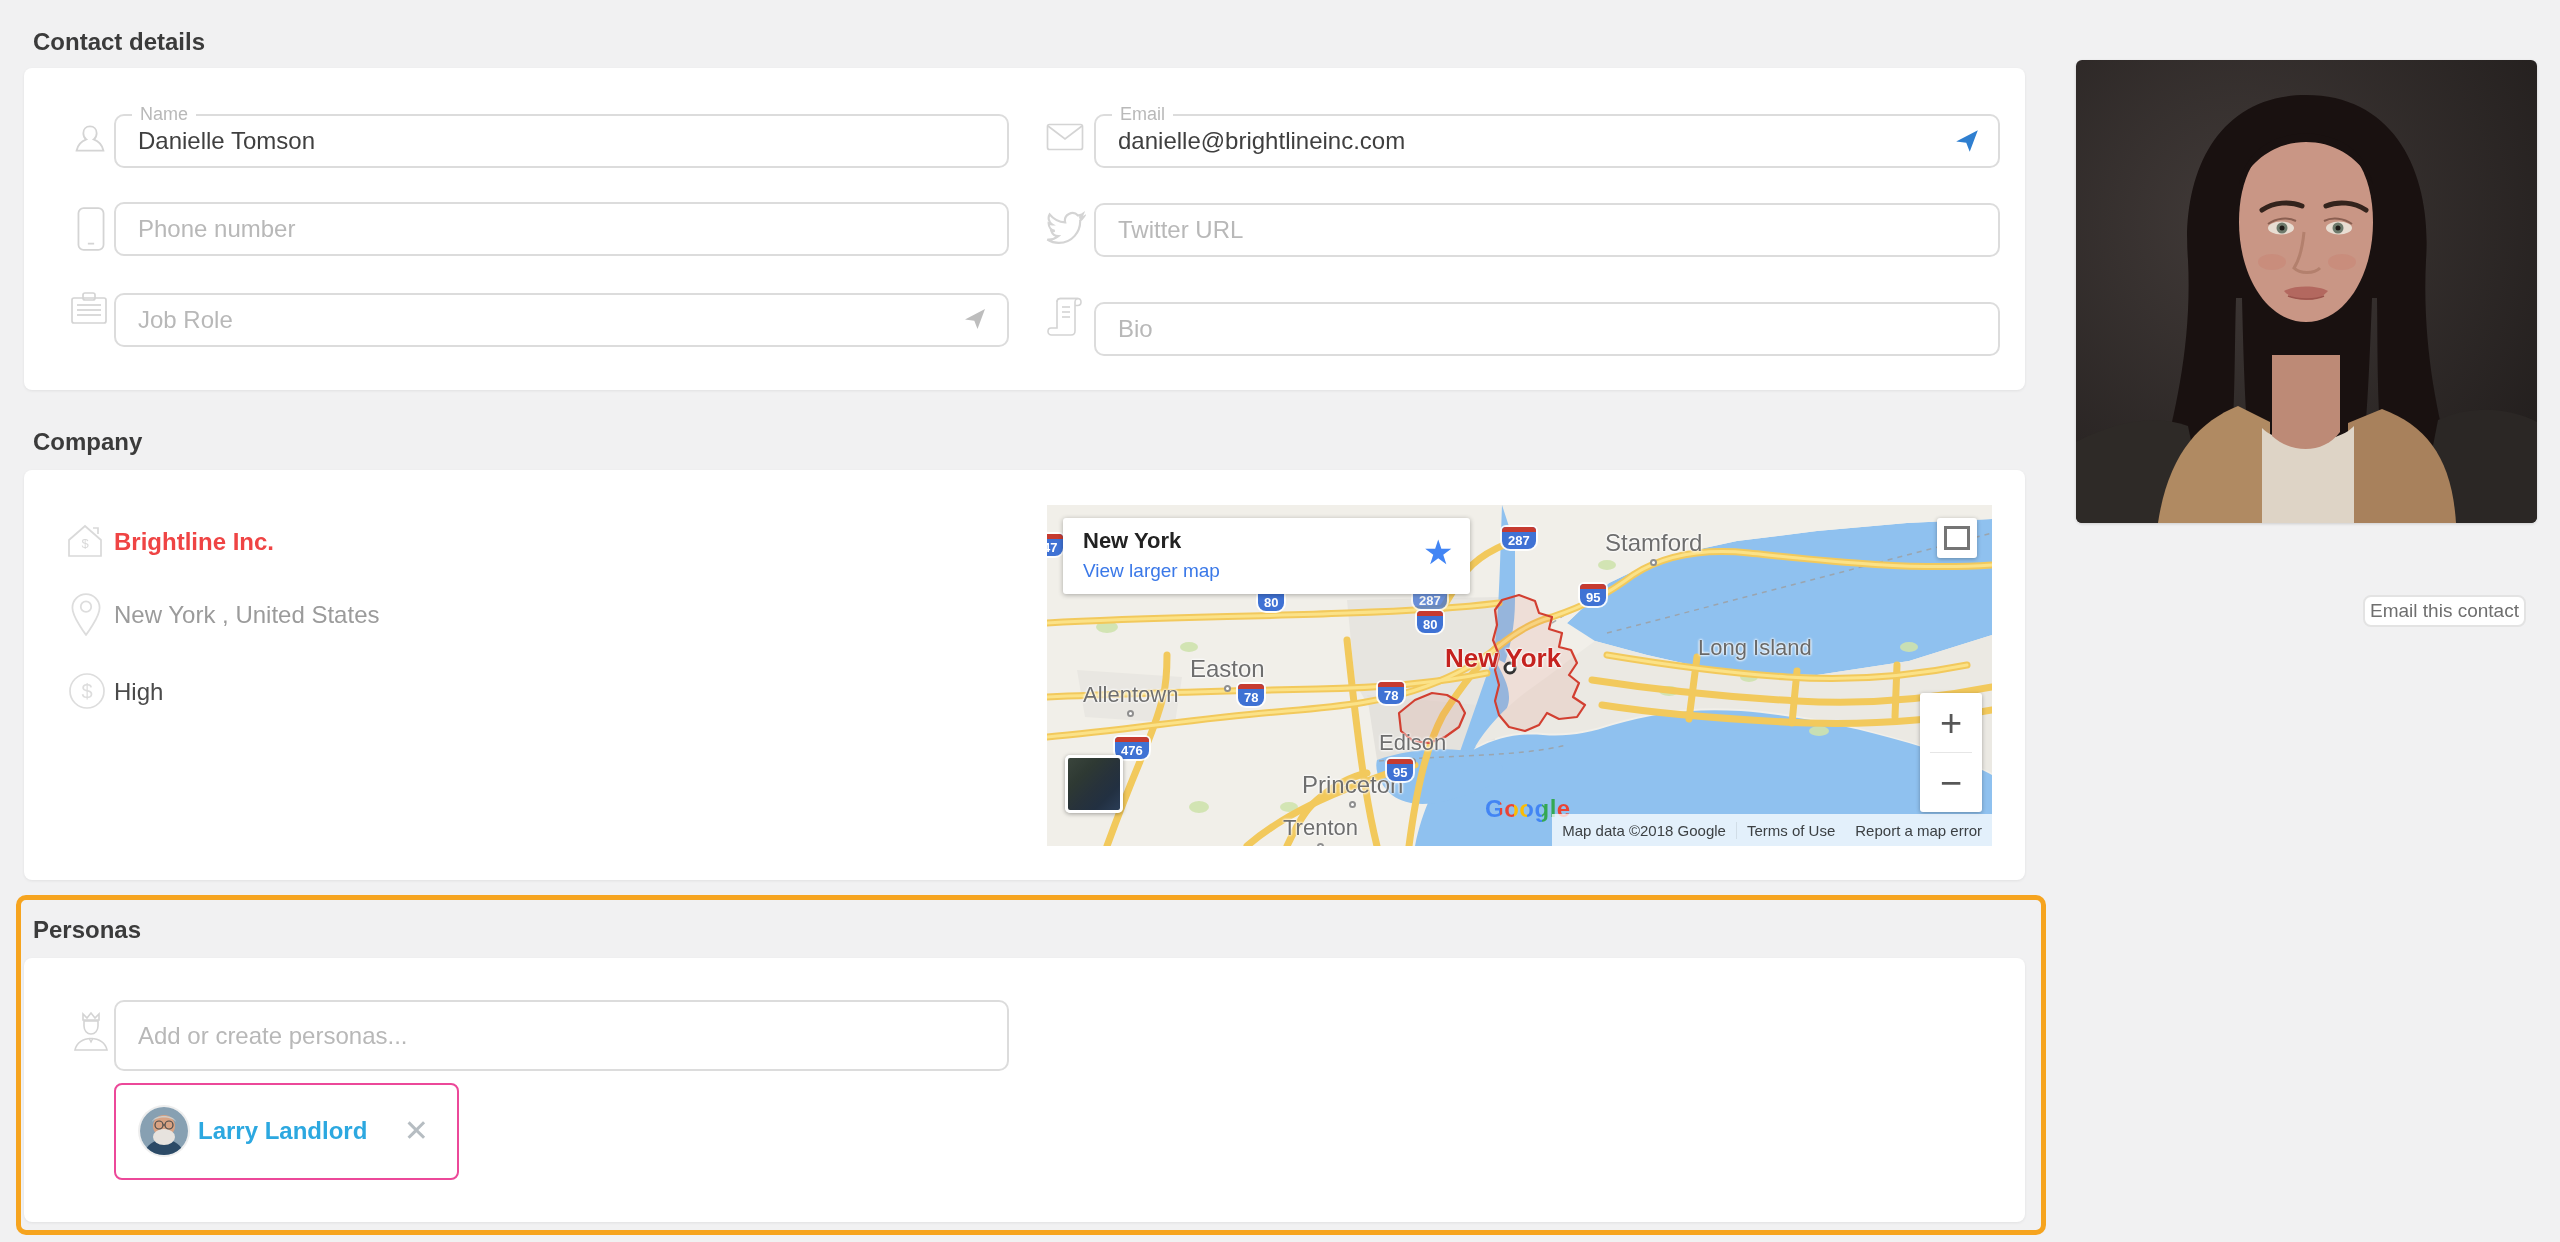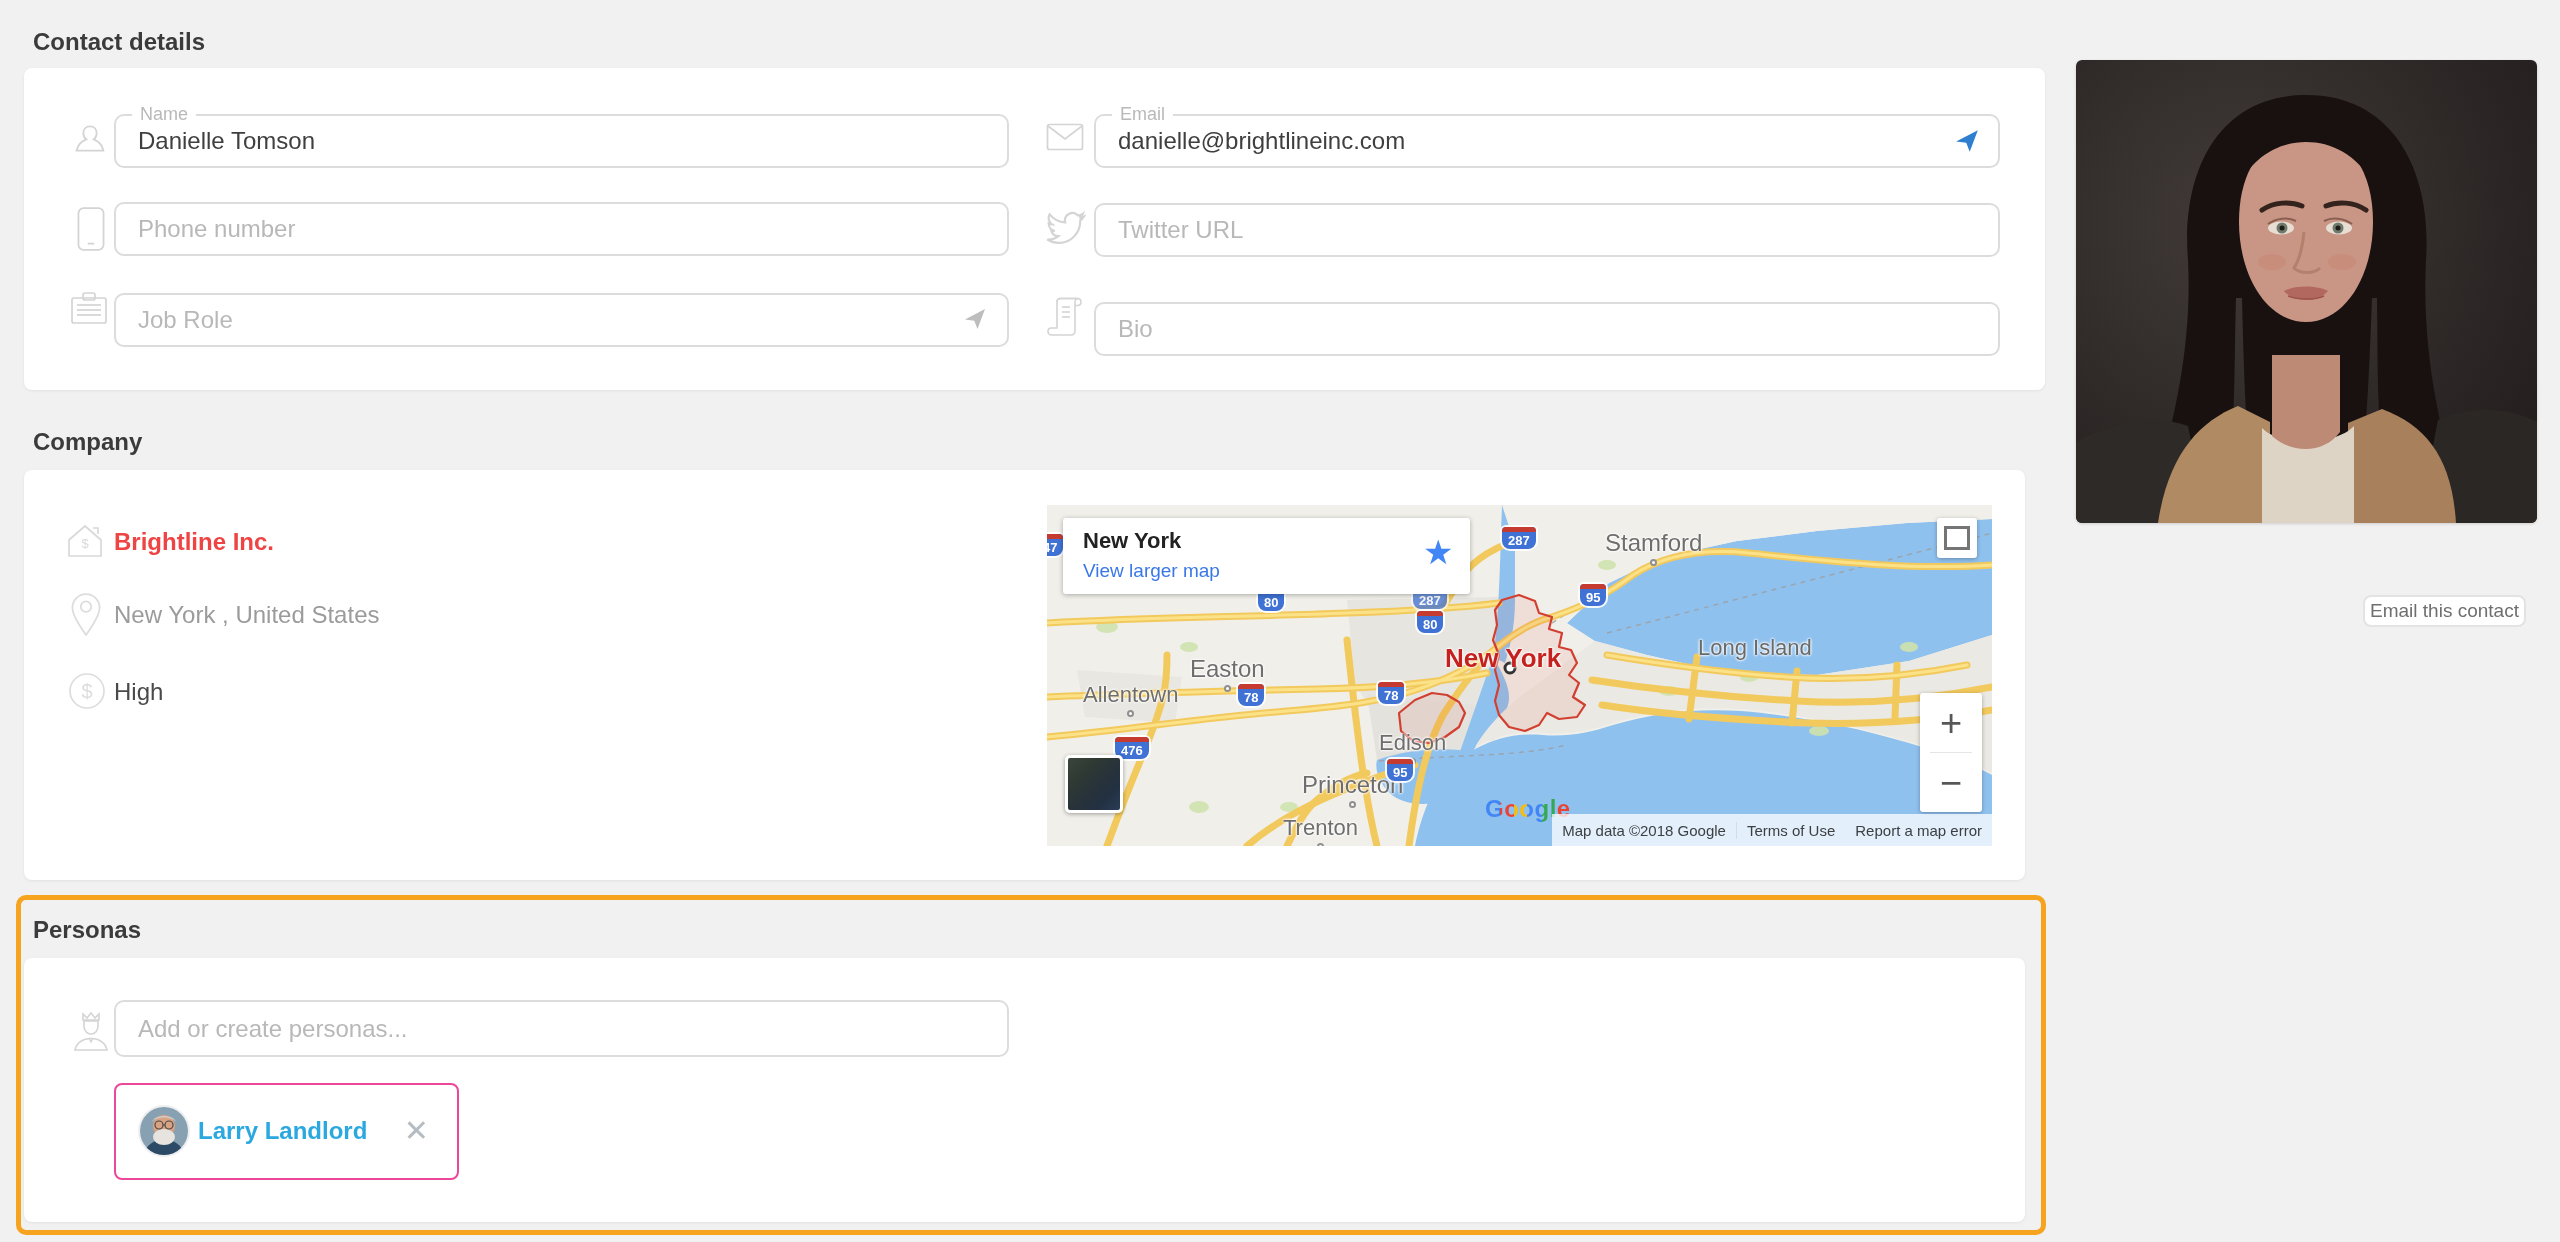--- a/index.html
+++ b/index.html
@@ -48,21 +48,21 @@
   
   .photo{position:absolute;left:2076px;top:60px;width:461px;height:463px;border-radius:6px;overflow:hidden;box-shadow:0 1px 3px rgba(0,0,0,.15);}
   .delete-btn{position:absolute;left:2363px;top:595px;width:163px;height:32px;background:#fff;border:2px solid #e3e3e3;border-radius:8px;color:#6f6f6f;font-size:19px;font-family:inherit;cursor:pointer;padding:0;}
   svg{display:block;}
 </style>
 </head>
 <body>
 
 <div class="section-heading" style="top:28px;">Contact details</div>
 
-<div class="card" style="left:24px;top:68px;width:2001px;height:322px;padding-left:20px;">
+<div class="card" style="left:24px;top:68px;width:2001px;height:322px;">
 
   <div class="row-icon" style="left:47px;top:52px;">
     <svg width="38" height="40" viewBox="0 0 36 36">
         <path d="M18 5c-3.8 0-6.3 2.8-6.3 6.5 0 2.6 1.1 4.7 2.8 5.9C10.2 19 6.4 22.7 5.3 28h25.4c-1.1-5.3-4.9-9-9.2-10.6 1.7-1.2 2.8-3.3 2.8-5.9C24.3 7.8 21.8 5 18 5z" fill="none" stroke="#d4d4d4" stroke-width="1.7"></path>
       </svg>
   </div>
   <div class="field" style="left:90px;top:46px;width:895px;">
     <span class="float-label">Name</span>
     <input type="text" value="Danielle Tomson" style="">
   </div>
@@ -288,21 +288,21 @@
 
 <div class="card" style="left:24px;top:958px;width:2001px;height:264px;">
   <div class="row-icon" style="left:47px;top:52px;">
     <svg width="40" height="42" viewBox="0 0 40 42">
         <path d="M12 10 L12 4 L16 8 L20 3 L24 8 L28 4 L28 10 Z" fill="none" stroke="#d4d4d4" stroke-width="1.6"></path>
         <path d="M13 16c0 4.5 3 8 7 8s7-3.5 7-8v-5H13z" fill="none" stroke="#d4d4d4" stroke-width="1.6"></path>
         <path d="M4 40c1.4-7 7.8-11.5 16-11.5S34.6 33 36 40z" fill="none" stroke="#d4d4d4" stroke-width="1.6"></path>
         <path d="M18 28l2 4 2-4" fill="none" stroke="#d4d4d4" stroke-width="1.4"></path>
       </svg>
   </div>
-  <div class="field" style="left:90px;top:42px;width:895px;height:57px;">
+  <div class="field" style="left:90px;top:42px;width:895px;height:71px;">
     <input type="text" placeholder="Add or create personas..." style="">
   </div>
 
   <div class="chip">
     <div class="avatar">
       <svg width="48" height="48" viewBox="0 0 48 48">
         <rect width="48" height="48" fill="#87a0b2"></rect>
         <path d="M4 48 C6 37 14 33 24 33 C34 33 42 37 44 48 Z" fill="#2c4a66"></path>
         <circle cx="24" cy="19" r="11" fill="#d8a283"></circle>
         <path d="M12 15 C14 7 34 7 36 15 C32 9 16 9 12 15 Z" fill="#cfccc7"></path>

